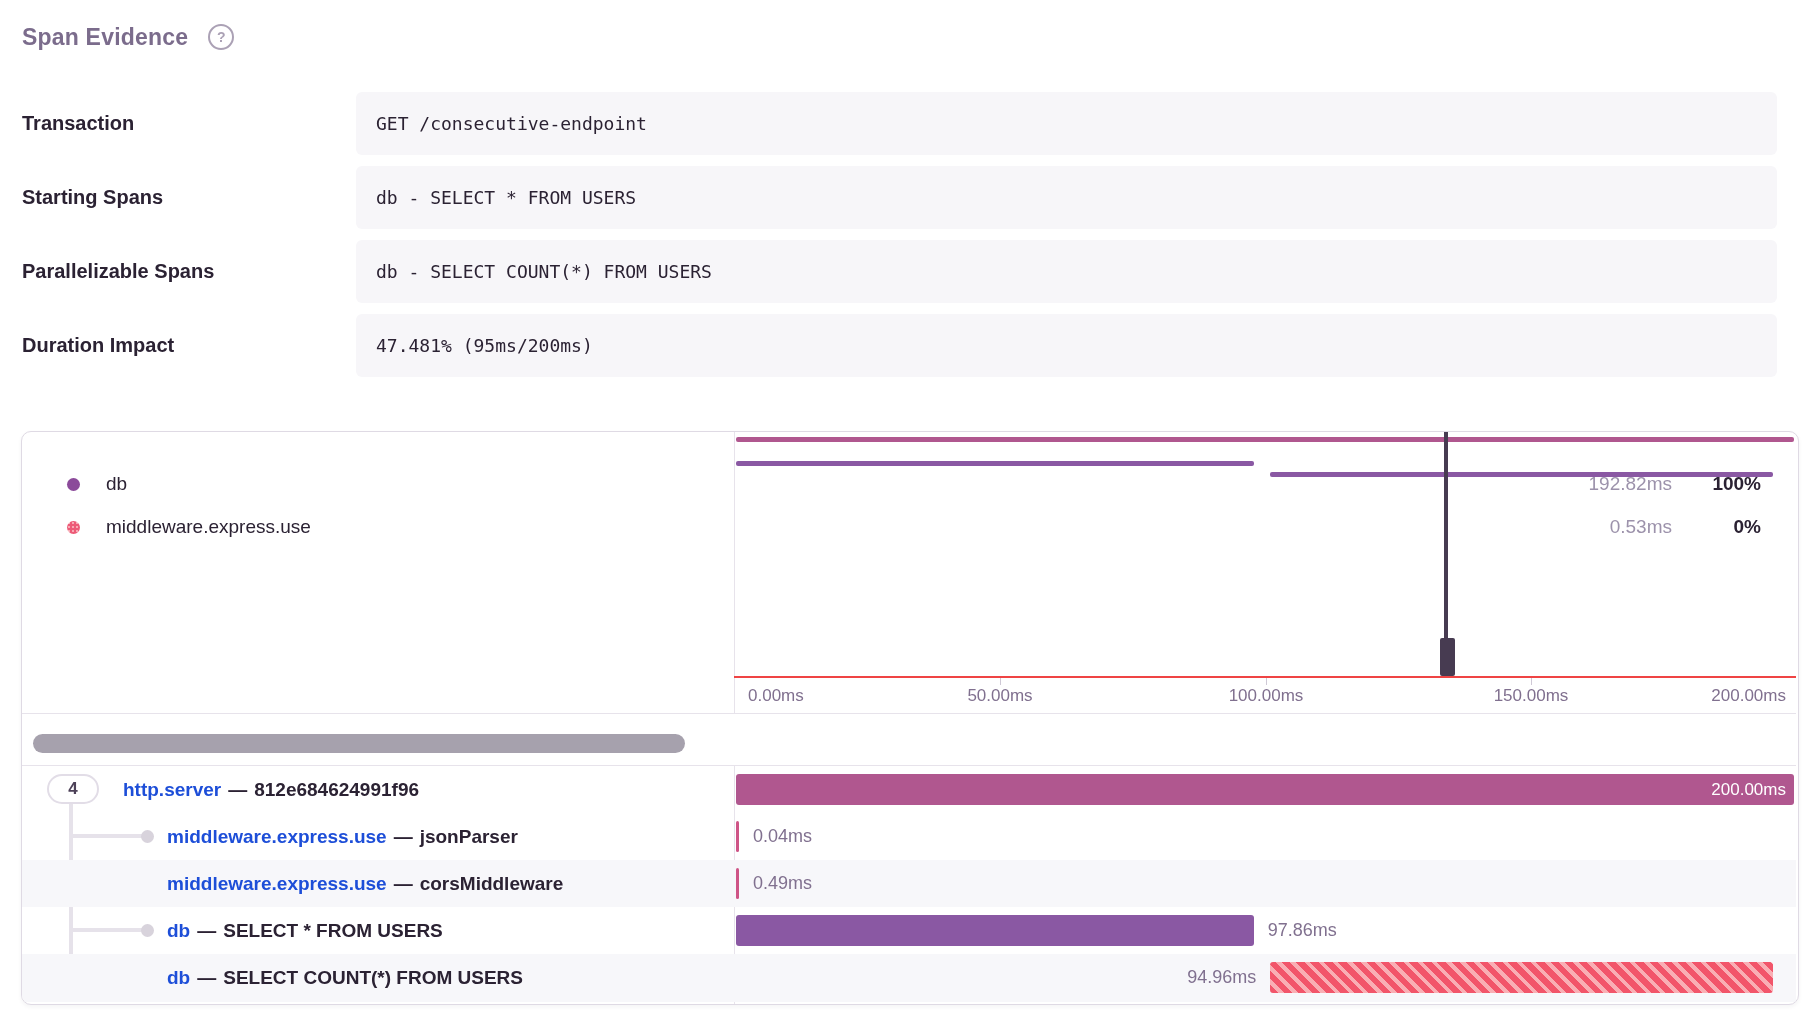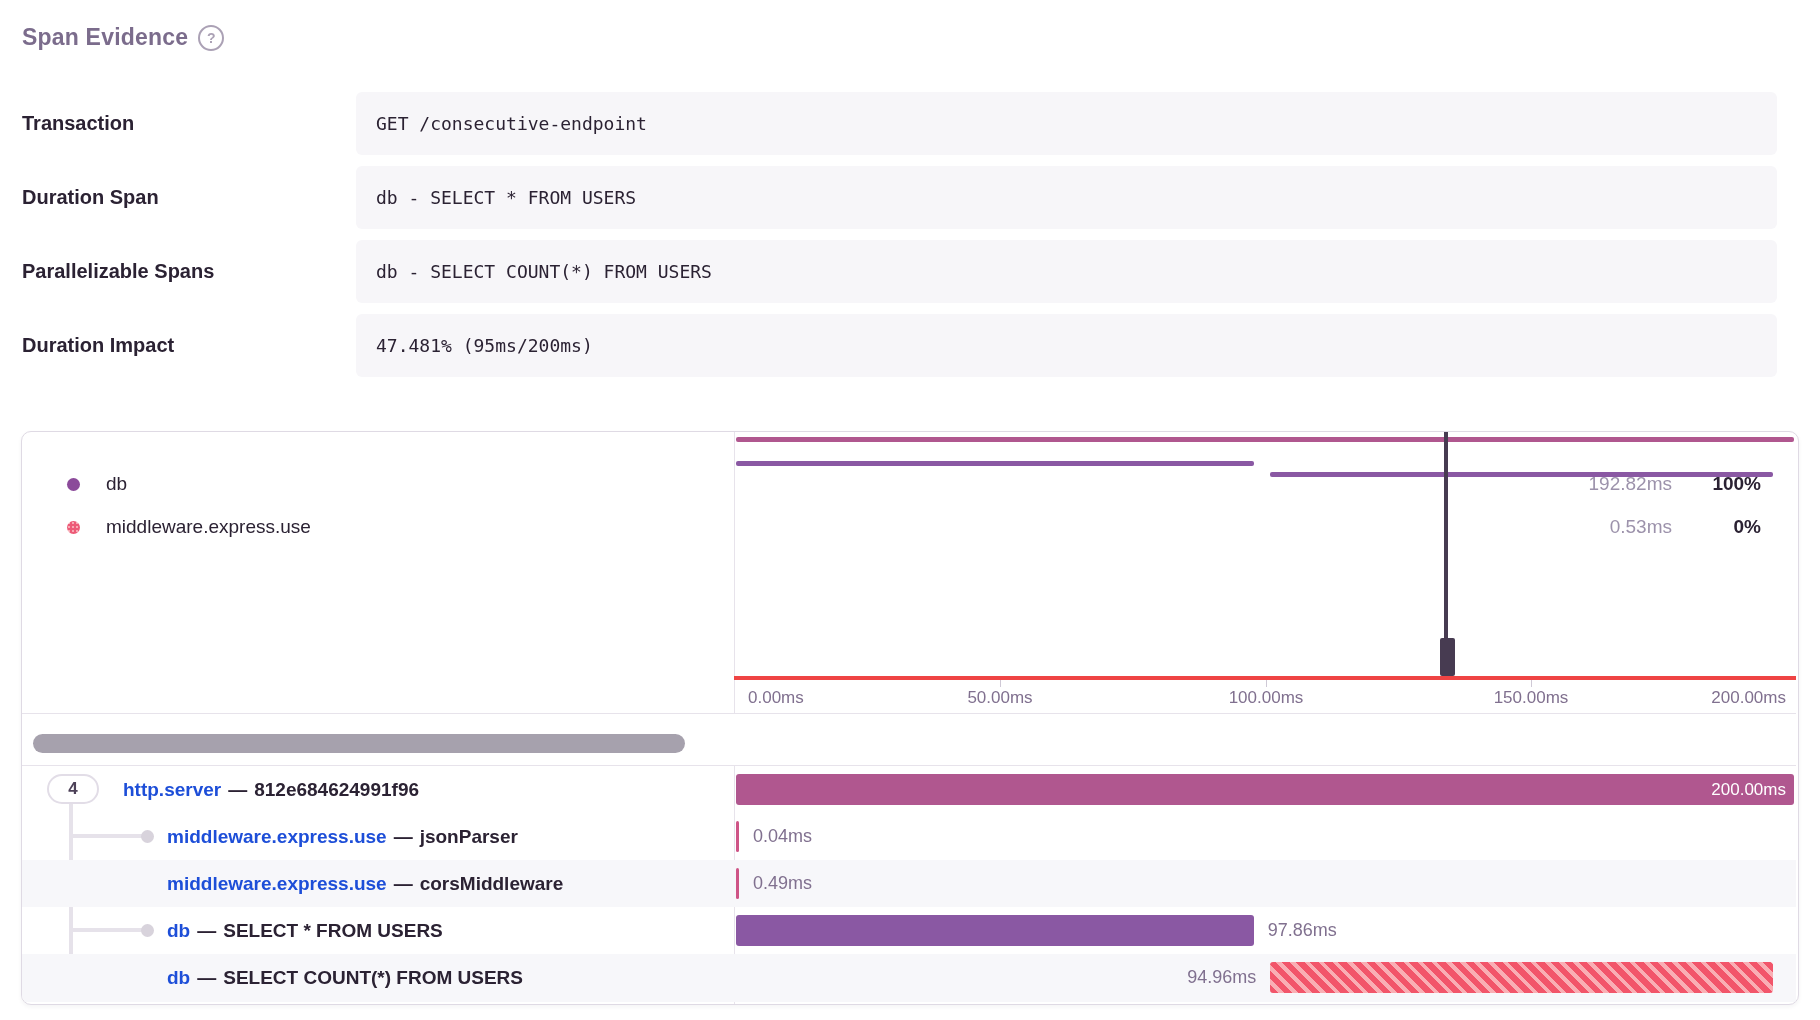--- a/index.html
+++ b/index.html
@@ -1,19 +1,19 @@
 <!DOCTYPE html>
 <html><head>
 <meta charset="utf-8">
 <style>
   html,body{margin:0;padding:0;background:#fff;}
   body{width:1820px;height:1020px;position:relative;font-family:"Liberation Sans",sans-serif;color:#2B2233;overflow:hidden;}
 
   
-  .hdr{position:absolute;left:22px;top:24px;display:flex;align-items:flex-end;gap:10px;}
+  .hdr{position:absolute;left:22px;top:24px;display:flex;align-items:flex-start;gap:20px;}
   .hdr-title{font-size:23px;font-weight:700;color:#7B6C8C;letter-spacing:.2px;}
   .help-icon{width:22px;height:22px;border:2px solid #ABA1B5;border-radius:50%;color:#ABA1B5;
     font-size:14px;font-weight:700;display:flex;align-items:center;justify-content:center;cursor:pointer;}
 
   
   .ev-row{position:absolute;left:0;width:1584px;height:63px;}
   .ev-label{position:absolute;left:22px;top:0;height:63px;line-height:63px;font-size:20px;font-weight:700;color:#2B2233;}
   .ev-value{position:absolute;left:356px;top:0;width:1421px;height:63px;background:#F7F6F9;border-radius:6px;
     font-family:"DejaVu Sans Mono","Liberation Mono",monospace;font-size:18px;color:#2B2233;
     display:flex;align-items:center;padding-left:20px;box-sizing:border-box;}
@@ -34,21 +34,21 @@
   .legend-time{width:120px;text-align:right;font-size:19px;color:#9C92AB;}
   .legend-pct{width:89px;text-align:right;font-size:19px;font-weight:700;color:#2B2233;}
 
   
   .minimap{position:absolute;left:712px;top:0;width:1062px;height:244px;cursor:pointer;}
   .mini-line{position:absolute;height:5px;border-radius:2px;}
   .handle-stem{position:absolute;top:0;height:244px;width:4px;background:#473B51;}
   .handle-grip{position:absolute;top:206px;height:38px;width:15px;background:#473B51;border-radius:2px;cursor:ew-resize;}
 
   
-  .axis{position:absolute;left:712px;top:244px;width:1062px;height:37px;border-top:4px solid #ef4444;box-sizing:border-box;}
+  .axis{position:absolute;left:712px;top:244px;width:1062px;height:37px;border-top:2px solid #ef4444;box-sizing:border-box;}
   .axis-tick{position:absolute;top:0;width:1px;height:7px;background:#CFC9D6;}
   .axis-label{position:absolute;top:8px;font-size:17px;color:#80708F;white-space:nowrap;}
   .axis-label.first{left:14px;}
   .axis-label.mid{transform:translateX(-50%);}
   .axis-label.last{right:10px;}
 
   
   .scroll-row{position:absolute;left:0;top:281px;width:1774px;height:53px;border-top:1px solid #E7E3EB;border-bottom:1px solid #E7E3EB;box-sizing:border-box;background:#fff;}
   .scroll-thumb{position:absolute;left:11px;top:20px;width:652px;height:19px;border-radius:10px;background:#A6A1AD;cursor:grab;}
 
@@ -89,21 +89,21 @@
 <div class="hdr">
   <span class="hdr-title">Span Evidence</span>
   <span class="help-icon">?</span>
 </div>
 
 <div class="ev-row" style="top:92px">
   <div class="ev-label">Transaction</div>
   <div class="ev-value">GET /consecutive-endpoint</div>
 </div>
 <div class="ev-row" style="top:166px">
-  <div class="ev-label">Duration Span</div>
+  <div class="ev-label">Starting Spans</div>
   <div class="ev-value">db - SELECT * FROM USERS</div>
 </div>
 <div class="ev-row" style="top:240px">
   <div class="ev-label">Parallelizable Spans</div>
   <div class="ev-value">db - SELECT COUNT(*) FROM USERS</div>
 </div>
 <div class="ev-row" style="top:314px">
   <div class="ev-label">Duration Impact</div>
   <div class="ev-value">47.481% (95ms/200ms)</div>
 </div>

